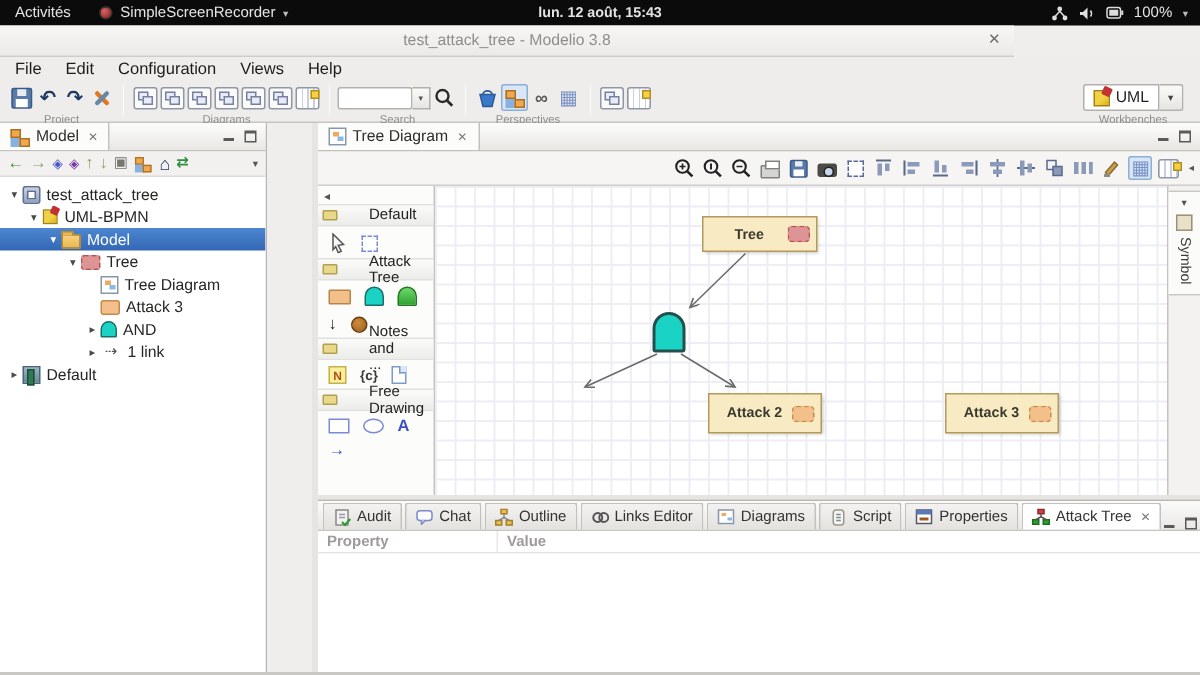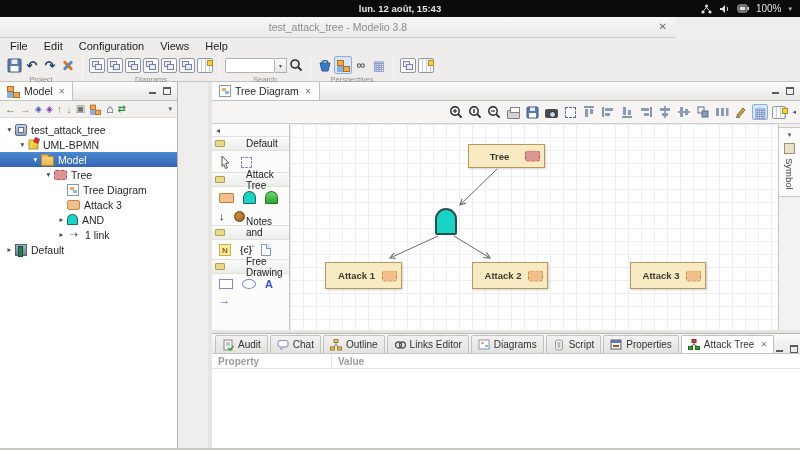--- a/index.html
+++ b/index.html
@@ -150,20 +150,26 @@
   .btab.active{background:#fff;}
   #bheader{height:15px;display:flex;align-items:center;border-bottom:1px solid #e4e3e0;font-size:10px;color:#9d9c9a;background:#fff;font-weight:bold;}
   #bheader .c1{width:120px;padding-left:6px;border-right:1px solid #e8e7e4;height:100%;display:flex;align-items:center;}
   #bheader .c2{padding-left:6px;}
   svg{display:block;}
 </style>
 </head>
 <body>
 
 <div id="sysbar" class="abs">
+  <div class="sleft">
+    <span class="activities">Activités</span>
+    <span class="rec-dot"></span>
+    <span>SimpleScreenRecorder</span>
+    <span class="caret-sm">▾</span>
+  </div>
   <div class="scenter">lun. 12 août, 15:43</div>
   <div class="sright">
     <svg width="11" height="10">
         <circle cx="5.5" cy="2" r="1.6" fill="#ddd"></circle>
         <circle cx="2" cy="8" r="1.6" fill="#ddd"></circle>
         <circle cx="9" cy="8" r="1.6" fill="#ddd"></circle>
         <path d="M5.5 3.5 L2.5 6.8 M5.5 3.5 L8.5 6.8" stroke="#ddd" stroke-width="1"></path>
       </svg>
     <svg width="11" height="10">
         <path d="M1 4 h2 l3-3 v8 l-3-3 h-2 z" fill="#ddd"></path>
@@ -244,20 +250,28 @@
       </span>
     <span class="ticon g-inf">∞</span>
     <span class="ticon g-grid">▦</span>
     <span class="glabel">Perspectives</span>
   </div>
   <div class="tsep"></div>
   <div class="tgroup">
     <span class="dg-icon"></span>
     <span class="dg-icon dg-matrix"></span>
   </div>
+  <div class="tgroup" id="wbgroup">
+    <span class="wb-select">
+      <span class="cube"></span>
+      <span>UML</span>
+    </span>
+    <span class="wb-caret">▾</span>
+    <span class="glabel">Workbenches</span>
+  </div>
 </div>
 
 <div id="leftpanel" class="abs">
   <div class="phead">
     <span class="ptab">
       <span class="mini-tree"></span>
       <span>Model</span>
       <span class="tabclose">✕</span>
     </span>
     <span class="winbtns">
@@ -512,24 +526,20 @@
         </defs>
         <line x1="207" y1="45" x2="170" y2="81" stroke="#6a6a6a" stroke-width="1" marker-end="url(#ah)"></line>
         <line x1="148" y1="112" x2="100" y2="134" stroke="#6a6a6a" stroke-width="1" marker-end="url(#ah)"></line>
         <line x1="164" y1="112" x2="200" y2="134" stroke="#6a6a6a" stroke-width="1" marker-end="url(#ah)"></line>
       </svg>
       <div class="cnode" style="left:178px;top:20px;width:77px;height:24px">
         <span class="nlabel">Tree</span>
         <span class="badge badge-red"></span>
       </div>
       <div id="gate"></div>
-      <div class="cnode" style="left:35px;top:138px;width:77px;height:27px">
-        <span class="nlabel">Attack 1</span>
-        <span class="badge badge-orange"></span>
-      </div>
       <div class="cnode" style="left:182px;top:138px;width:76px;height:27px">
         <span class="nlabel">Attack 2</span>
         <span class="badge badge-orange"></span>
       </div>
       <div class="cnode" style="left:340px;top:138px;width:76px;height:27px">
         <span class="nlabel">Attack 3</span>
         <span class="badge badge-orange"></span>
       </div>
     </div>
 

